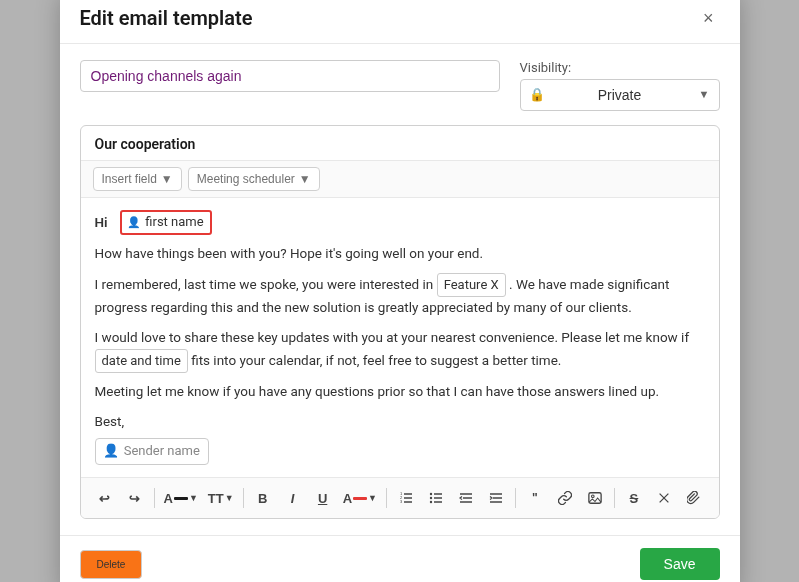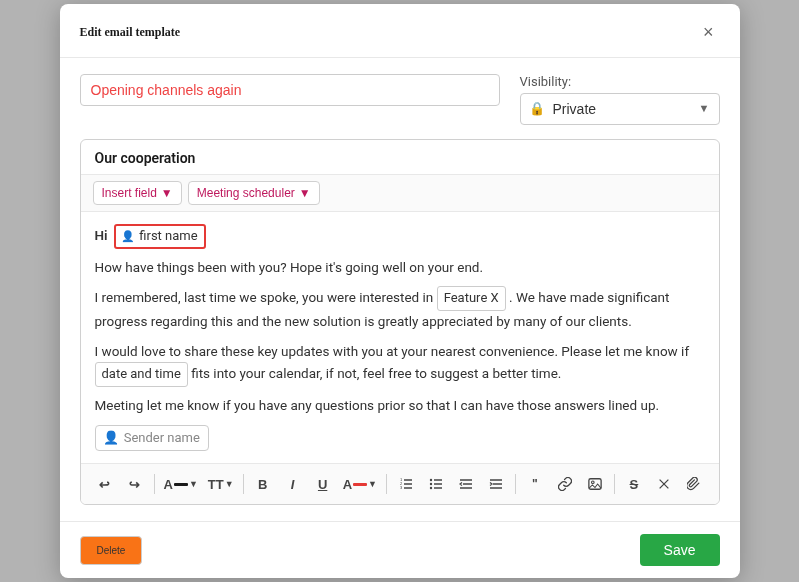--- a/index.html
+++ b/index.html
@@ -31,24 +31,23 @@
       overflow: hidden;
     }
     .modal-header {
       display: flex;
       align-items: center;
       justify-content: space-between;
       padding: 16px 20px 12px;
       border-bottom: 1px solid #e8e8e8;
     }
     .modal-title {
-      font-size: 12px;
+      font-size: 20px;
       font-weight: 600;
       color: #1a1a1a;
-      font-family: Liberation Serif, serif;
     }
     .close-btn {
       background: none;
       border: none;
       cursor: pointer;
       font-size: 18px;
       color: #666;
       padding: 2px 6px;
       border-radius: 4px;
     }
@@ -70,38 +69,39 @@
     .form-label {
       font-size: 13px;
       color: #555;
       font-weight: 400;
     }
     .form-input {
       padding: 7px 10px;
       border: 1px solid #ccc;
       border-radius: 4px;
       font-size: 14px;
-      color: #ef4444;
+      color: #701a75;
       outline: none;
     }
     .select-wrapper {
       position: relative;
       display: flex;
       align-items: center;
     }
     .select-input {
       padding: 7px 32px 7px 32px;
       border: 1px solid #ccc;
       border-radius: 4px;
       font-size: 14px;
       color: #333;
       appearance: none;
       background: #fff;
       width: 200px;
       cursor: pointer;
+      text-align: center;
     }
     .select-icon {
       position: absolute;
       left: 10px;
       font-size: 13px;
       color: #666;
     }
     .select-arrow {
       position: absolute;
       right: 10px;
@@ -132,21 +132,21 @@
     .toolbar-btn {
       display: flex;
       align-items: center;
       gap: 4px;
       padding: 4px 8px;
       border: 1px solid #d0d0d0;
       border-radius: 4px;
       background: #fff;
       font-size: 12px;
       cursor: pointer;
-      color: #be185d;
+      color: #737373;
     }
     .editor-content {
       padding: 12px 14px;
       min-height: 200px;
       font-size: 13.5px;
       line-height: 1.6;
       color: #333;
     }
     .field-pill {
       display: inline-block;
@@ -166,21 +166,21 @@
       align-items: center;
       gap: 4px;
     }
     .person-icon {
       font-size: 11px;
       color: #888;
     }
     .greeting-line {
       display: flex;
       align-items: center;
-      gap: 2px;
+      gap: 8px;
       margin-bottom: 8px;
     }
     .hi-text {
       font-weight: 600;
       margin-right: 4px;
     }
     .editor-toolbar-bottom {
       display: flex;
       align-items: center;
       gap: 2px;
@@ -359,20 +359,21 @@
             <span> </span>
             <span class="field-pill">
               <span>date and time</span>
             </span>
             <span> </span>
             <span>fits into your calendar, if not, feel free to suggest a better time.</span>
           </p>
 
           <p style="margin-bottom:8px;">Meeting let me know if you have any questions prior so that I can have those answers lined up.</p>
 
+          <p>Best,</p>
           <div class="sender-line">
             <span class="sender-pill">
               <span>👤</span>
               <span>Sender name</span>
             </span>
           </div>
         </div>
 
         <div class="editor-toolbar-bottom">
           <button class="tb-btn" title="Undo">↩</button>

